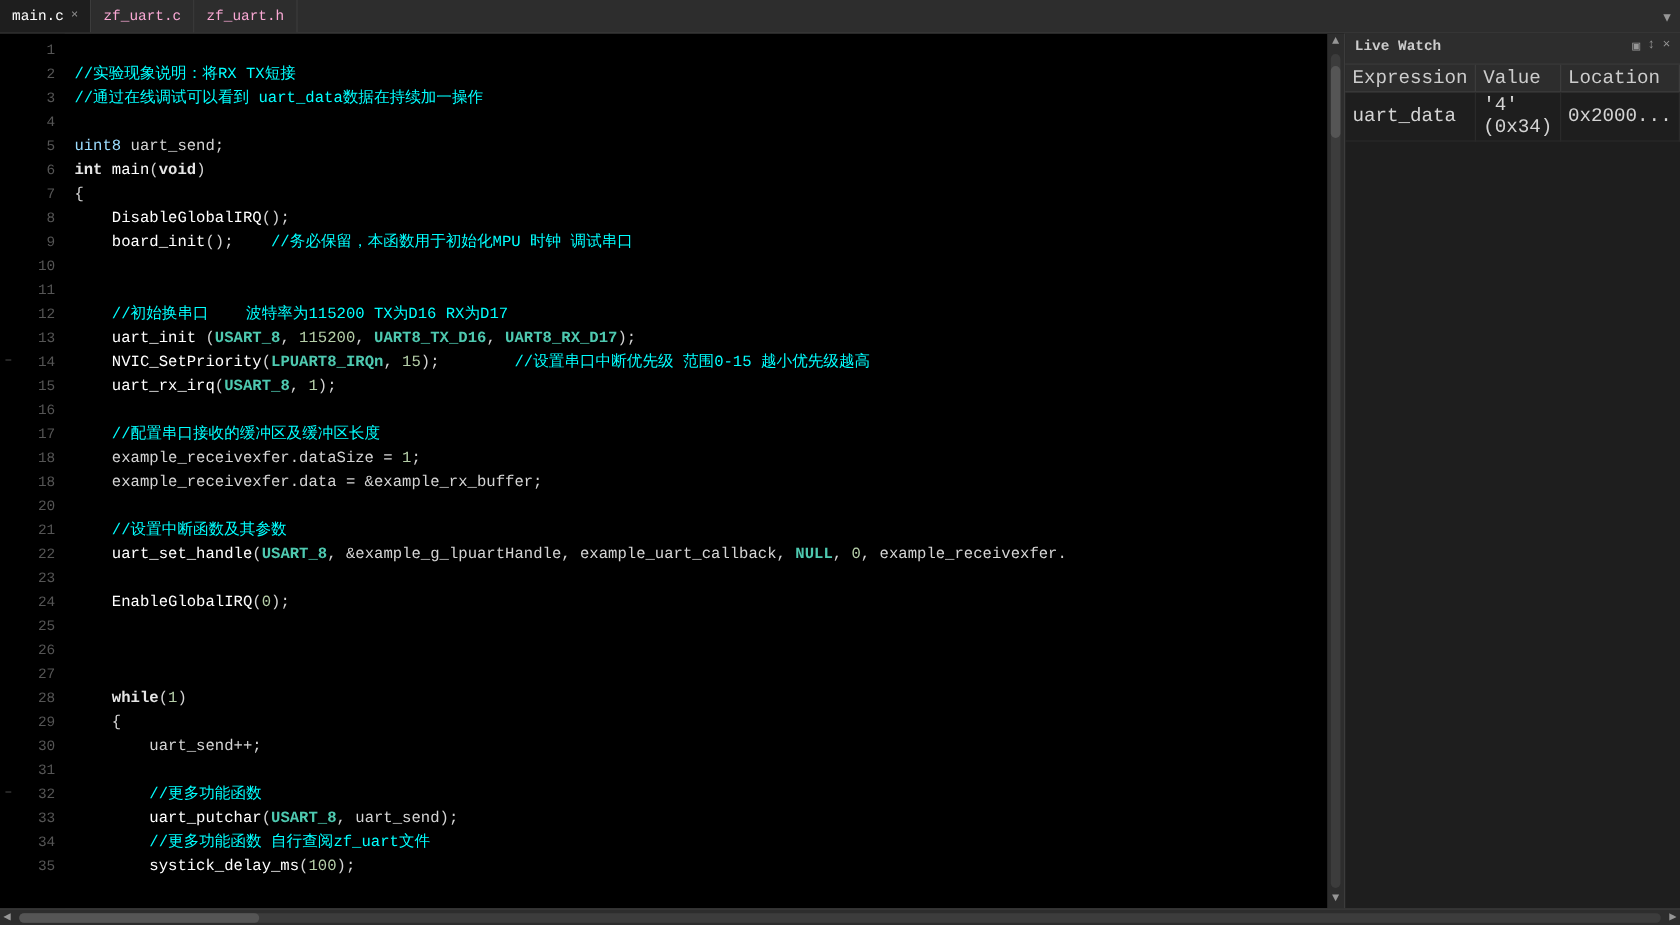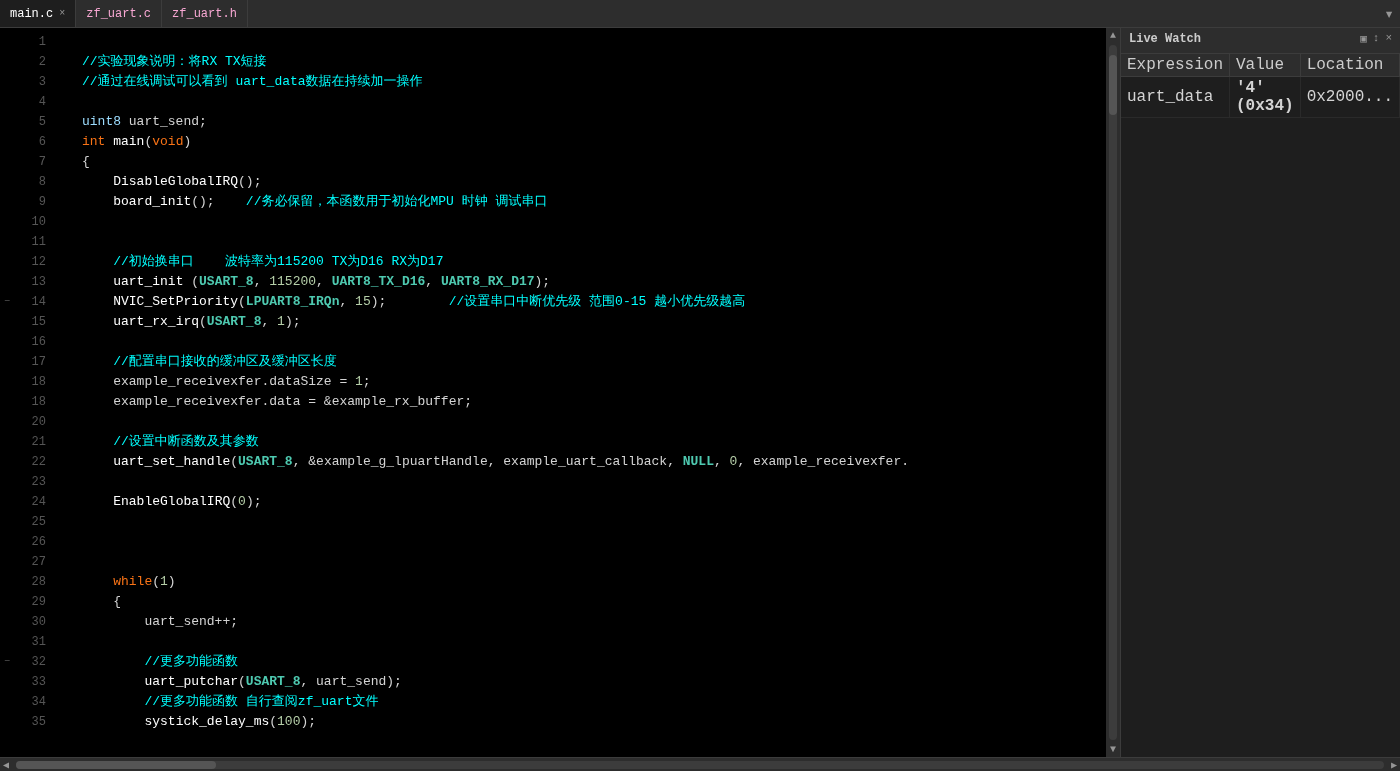--- a/index.html
+++ b/index.html
@@ -87,21 +87,20 @@
 
     
     .code-content {
       flex: 1;
       overflow: auto;
       padding-top: 4px;
       padding-left: 8px;
       line-height: 20px;
       font-size: 13px;
       white-space: pre;
-      margin-left: 20px;
     }
 
     
     .gutter {
       width: 14px;
       background: #000000;
       flex-shrink: 0;
       padding-top: 4px;
       line-height: 20px;
       font-size: 10px;
@@ -164,21 +163,21 @@
       border-bottom: 1px solid #2a2a2a;
       border-right: 1px solid #2a2a2a;
       height: 20px;
       color: #d4d4d4;
       margin-top: 26px;
     }
     .live-watch-table tr:nth-child(even) td {
       background: #1a1a1a;
     }
     .watch-expr { color: #9cdcfe; }
-    .watch-value-red { color: #f44747; font-weight: bold; }
+    .watch-value-red { color: #f44747; }
     .watch-loc { color: #b5cea8; }
     .watch-click { color: #808080; font-style: italic; }
 
     
     .bottom-bar {
       height: 14px;
       background: #2d2d2d;
       border-top: 1px solid #3c3c3c;
       display: flex;
       align-items: center;
@@ -198,21 +197,21 @@
       border-radius: 4px;
     }
     .scroll-arrow {
       color: #969696;
       font-size: 10px;
       padding: 0 3px;
       cursor: pointer;
     }
 
     
-    .kw { color: #f97316; font-weight: normal; }
+    .kw { color: #e5e5e5; font-weight: bold; }
     .comment { color: #00ffff; }
     .func { color: #ffffff; }
     .num { color: #b5cea8; }
     .ident { color: #9cdcfe; }
     .macro { color: #4ec9b0; font-weight: bold; }
     .plain { color: #d4d4d4; }
   </style>
 </head>
 <body>
 

